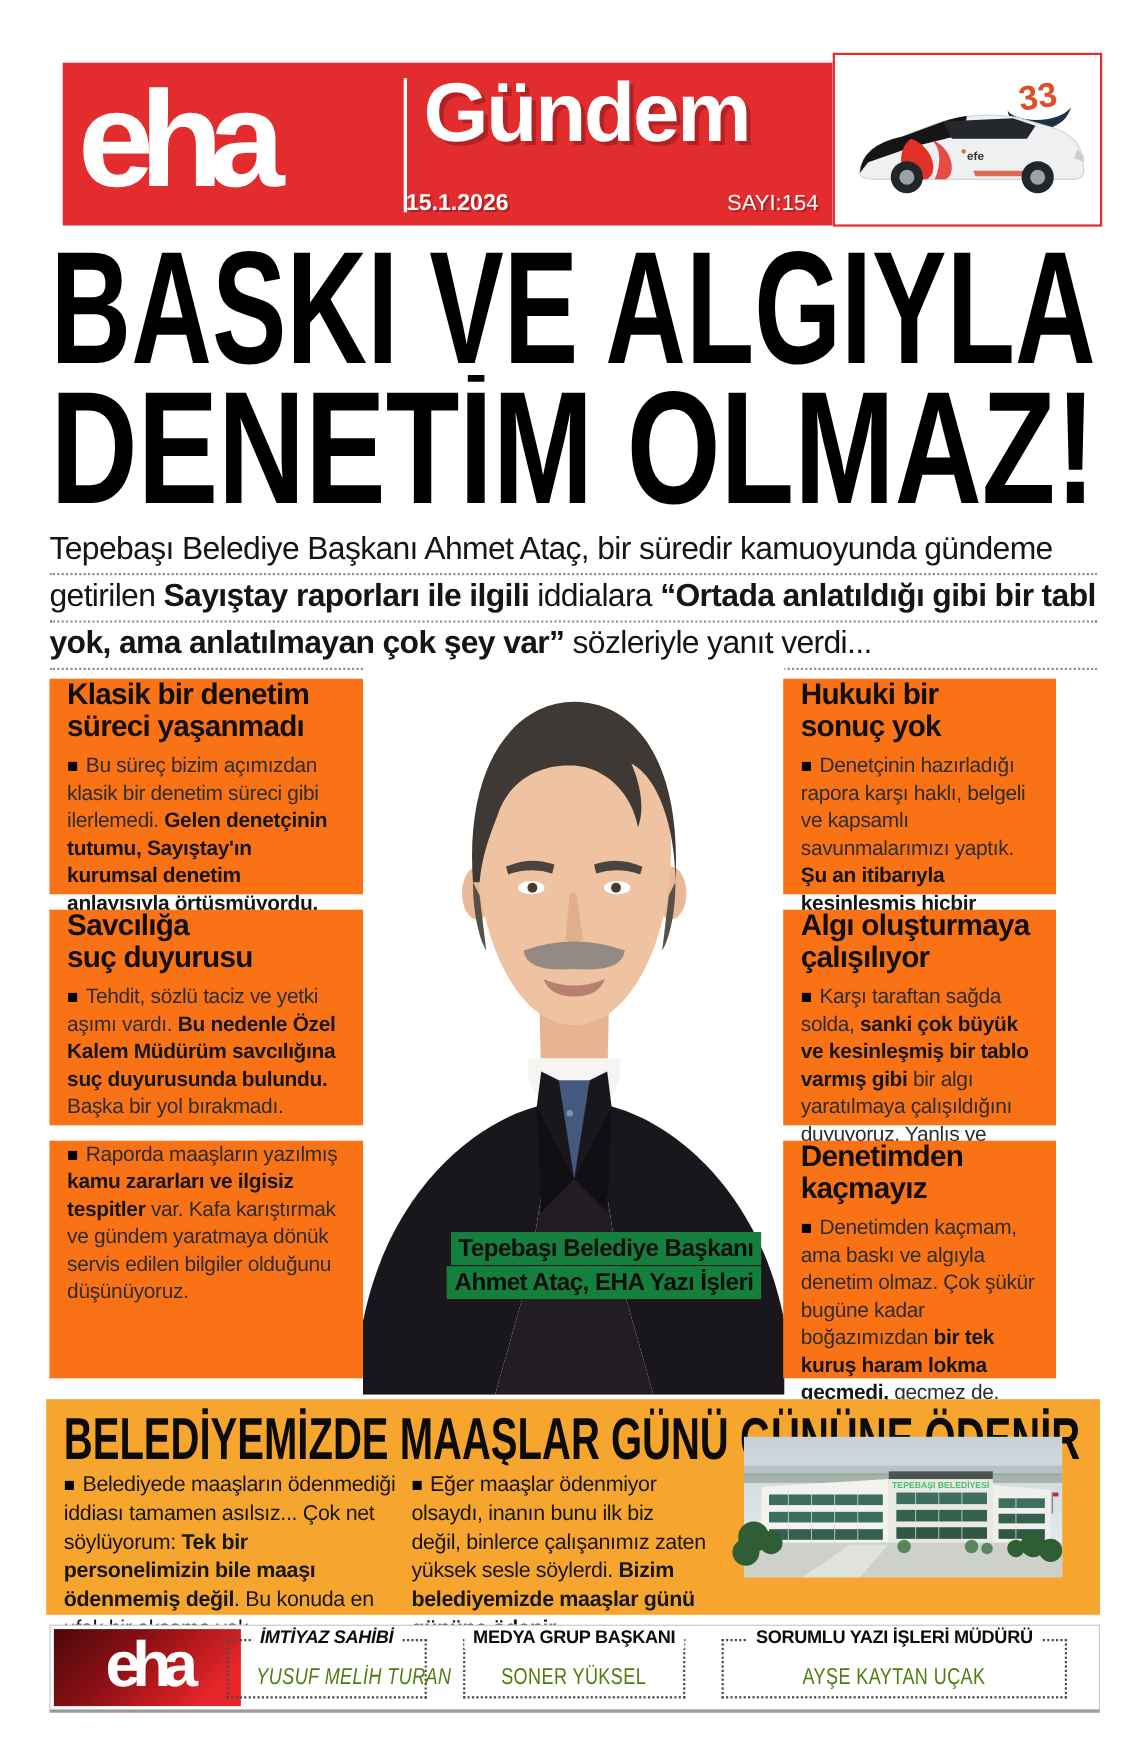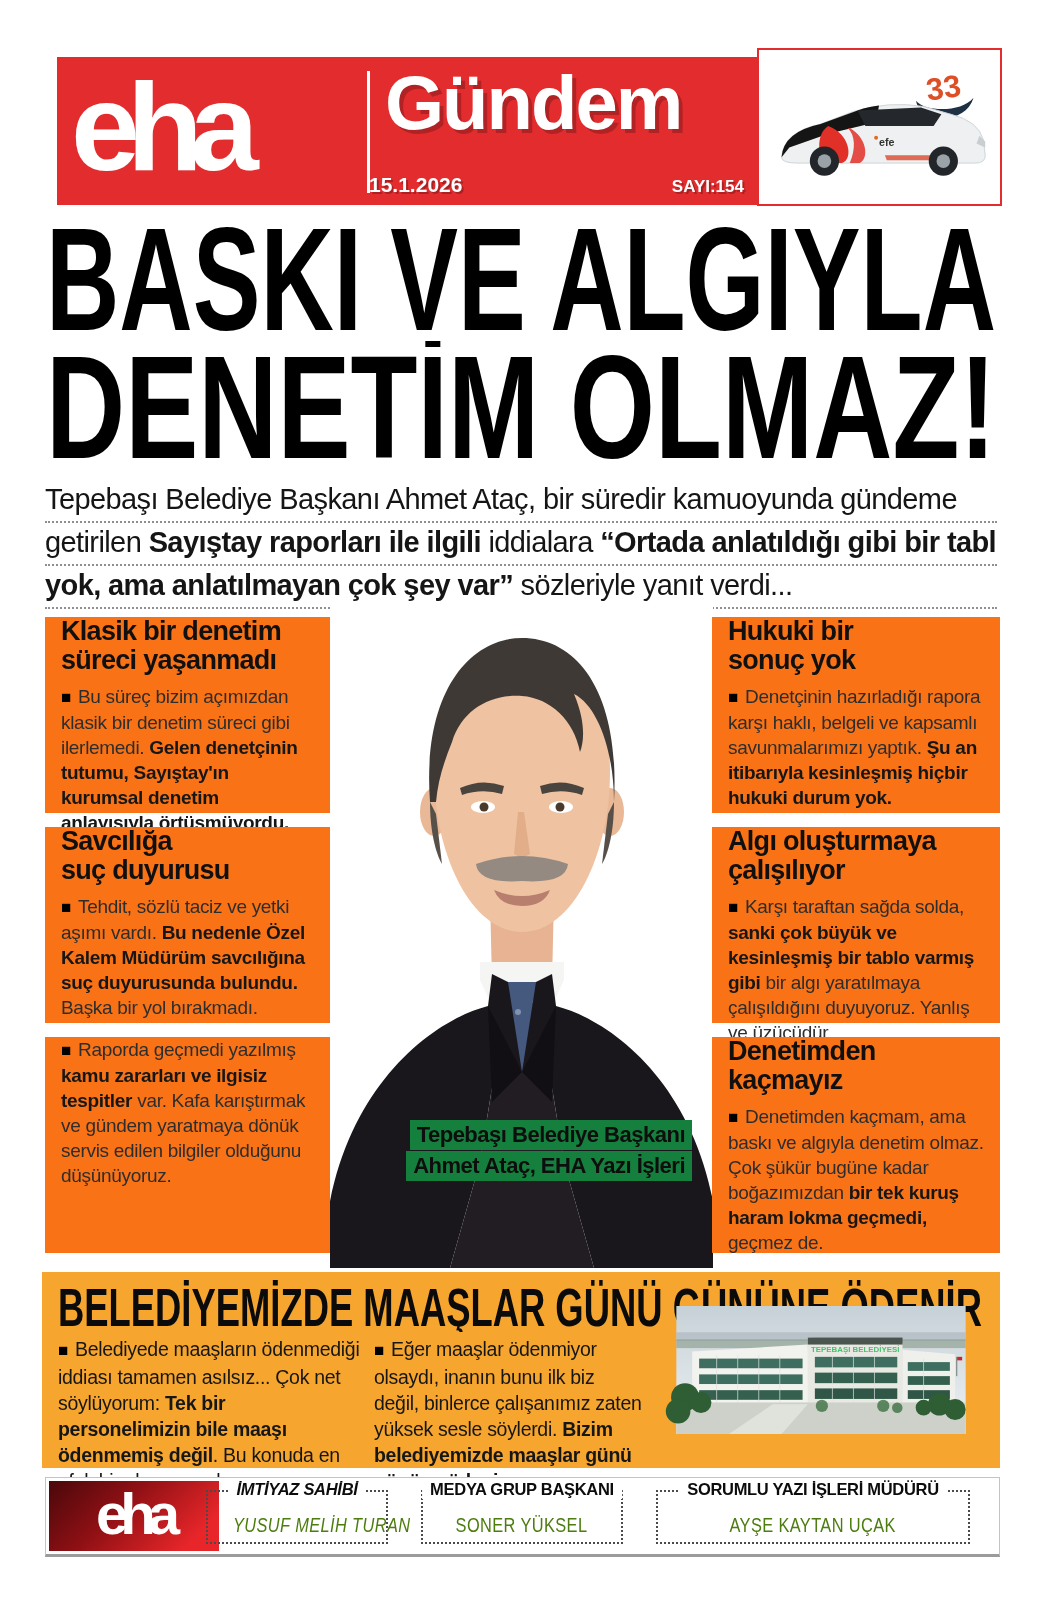--- a/index.html
+++ b/index.html
@@ -8,21 +8,21 @@
 
   
   .masthead{position:absolute;left:57px;top:57px;width:700px;height:148px;background:#e22c2e;}
   .logo-eha{position:absolute;left:14px;top:-14px;font-size:124px;font-weight:900;color:#fff;
             letter-spacing:-13px;line-height:168px;font-family:"Liberation Sans",sans-serif;}
   .mast-divider{position:absolute;left:310px;top:14px;bottom:12px;width:3px;background:#fff;}
   .mast-section{position:absolute;left:328px;top:2px;font-size:76px;font-weight:900;color:#fff;
                 letter-spacing:-2px;text-shadow:4px 4px 0 rgba(0,0,0,.22);}
   .mast-date{position:absolute;left:312px;bottom:8px;font-size:21px;font-weight:700;color:#fff;
              text-shadow:2px 2px 0 rgba(0,0,0,.25);}
-  .mast-issue{position:absolute;right:13px;bottom:8px;font-size:17px;font-weight:700;color:#fff;
+  .mast-issue{position:absolute;right:13px;bottom:8px;font-size:20px;font-weight:400;color:#fff;
               text-shadow:2px 2px 0 rgba(0,0,0,.25);}
 
   
   .adbox{position:absolute;left:757px;top:48px;width:245px;height:158px;background:#fff;
          border:2px solid #e22c2e;box-sizing:border-box;}
   .adbox svg{display:block;width:100%;height:100%;}
 
   
   .hl{position:absolute;left:42px;width:958px;height:125px;}
   .hl text{font-family:"Liberation Sans",sans-serif;font-weight:900;fill:#000;}
@@ -30,21 +30,21 @@
 
   
   .intro{position:absolute;left:45px;top:482px;width:952px;}
   .intro .iline{font-size:29px;line-height:34px;letter-spacing:-0.6px;color:#151515;
                 border-bottom:2px dotted #8f8f8f;padding-bottom:5px;margin-bottom:2px;white-space:nowrap;overflow:hidden;}
   .intro .b{font-weight:800;}
 
   
   .box{position:absolute;background:#f97316;box-sizing:border-box;padding:0 16px;z-index:2;}
   .colL{left:45px;width:285px;}
-  .colR{left:712px;width:288px;}
+  .colR{left:712px;width:248px;}
   .r1{top:617px;height:196px;} .r2{top:827px;height:196px;} .r3{top:1037px;height:216px;}
   .box h3{margin:0 0 9px;font-size:27px;line-height:29px;font-weight:800;color:#101010;letter-spacing:-0.7px;}
   .box p{margin:0;font-size:19px;line-height:25px;color:#2d2d2d;letter-spacing:-0.3px;}
   .box p .b{font-weight:800;color:#161616;}
   .bullet{font-size:17px;color:#000;margin-right:7px;}
 
   
   .photo{position:absolute;left:330px;top:602px;width:383px;height:666px;background:#fff;z-index:1;}
   .photo svg{display:block;width:100%;height:100%;}
 
@@ -184,21 +184,21 @@
 
   <div class="box colL r1">
     <h3><span>Klasik bir denetim</span><br><span>süreci yaşanmadı</span></h3>
     <p><span class="bullet">■</span><span>Bu süreç bizim açımızdan klasik bir denetim süreci gibi ilerlemedi. </span><span class="b">Gelen denetçinin tutumu, Sayıştay'ın kurumsal denetim anlayışıyla örtüşmüyordu.</span></p>
   </div>
   <div class="box colL r2">
     <h3><span>Savcılığa</span><br><span>suç duyurusu</span></h3>
     <p><span class="bullet">■</span><span>Tehdit, sözlü taciz ve yetki aşımı vardı. </span><span class="b">Bu nedenle Özel Kalem Müdürüm savcılığına suç duyurusunda bulundu.</span><span> Başka bir yol bırakmadı.</span></p>
   </div>
   <div class="box colL r3">
-    <p><span class="bullet">■</span><span>Raporda geçmedi yazılmış </span><span class="b">kamu zararları ve ilgisiz tespitler</span><span> var. Kafa karıştırmak ve gündem yaratmaya dönük servis edilen bilgiler olduğunu düşünüyoruz.</span></p>
+    <p><span class="bullet">■</span><span>Raporda maaşların yazılmış </span><span class="b">kamu zararları ve ilgisiz tespitler</span><span> var. Kafa karıştırmak ve gündem yaratmaya dönük servis edilen bilgiler olduğunu düşünüyoruz.</span></p>
   </div>
 
   <div class="box colR r1">
     <h3><span>Hukuki bir</span><br><span>sonuç yok</span></h3>
     <p><span class="bullet">■</span><span>Denetçinin hazırladığı rapora karşı haklı, belgeli ve kapsamlı savunmalarımızı yaptık. </span><span class="b">Şu an itibarıyla kesinleşmiş hiçbir hukuki durum yok.</span></p>
   </div>
   <div class="box colR r2">
     <h3><span>Algı oluşturmaya</span><br><span>çalışılıyor</span></h3>
     <p><span class="bullet">■</span><span>Karşı taraftan sağda solda, </span><span class="b">sanki çok büyük ve kesinleşmiş bir tablo varmış gibi</span><span> bir algı yaratılmaya çalışıldığını duyuyoruz. Yanlış ve üzücüdür...</span></p>
   </div>

